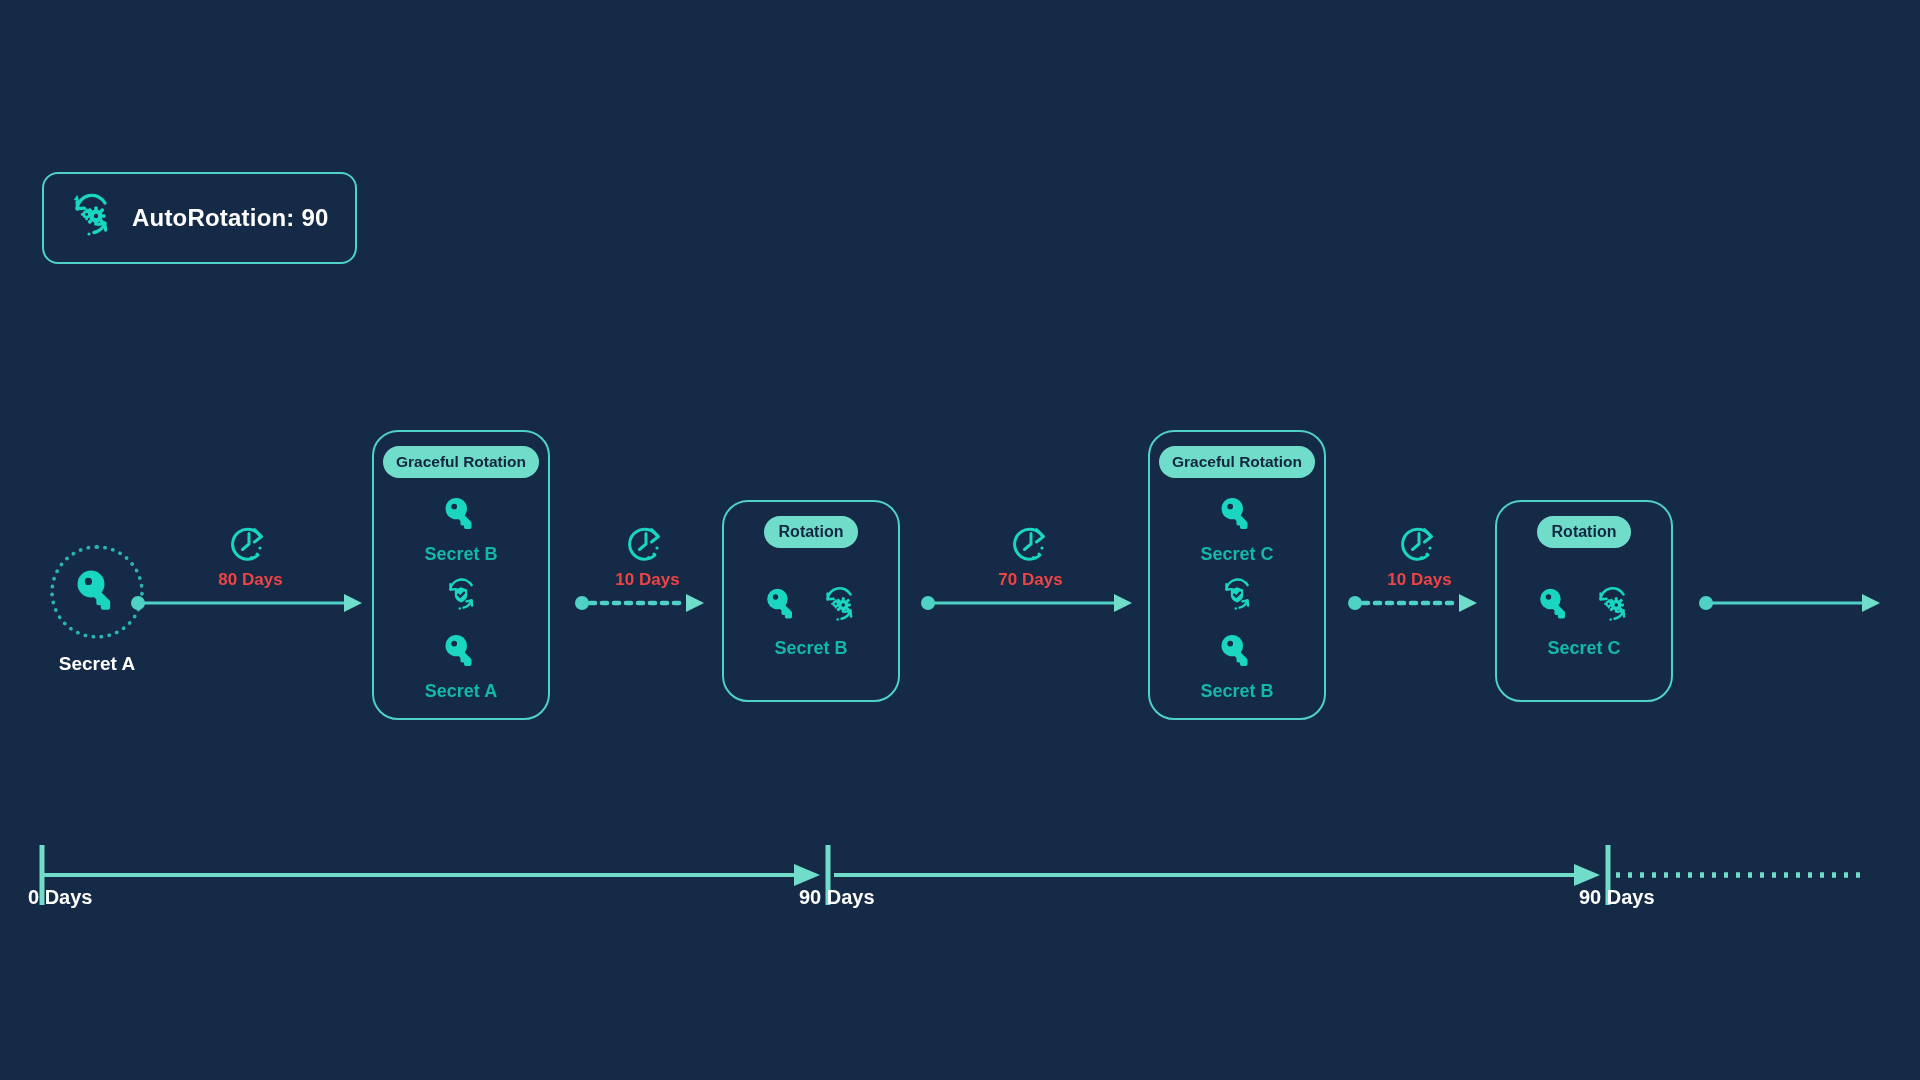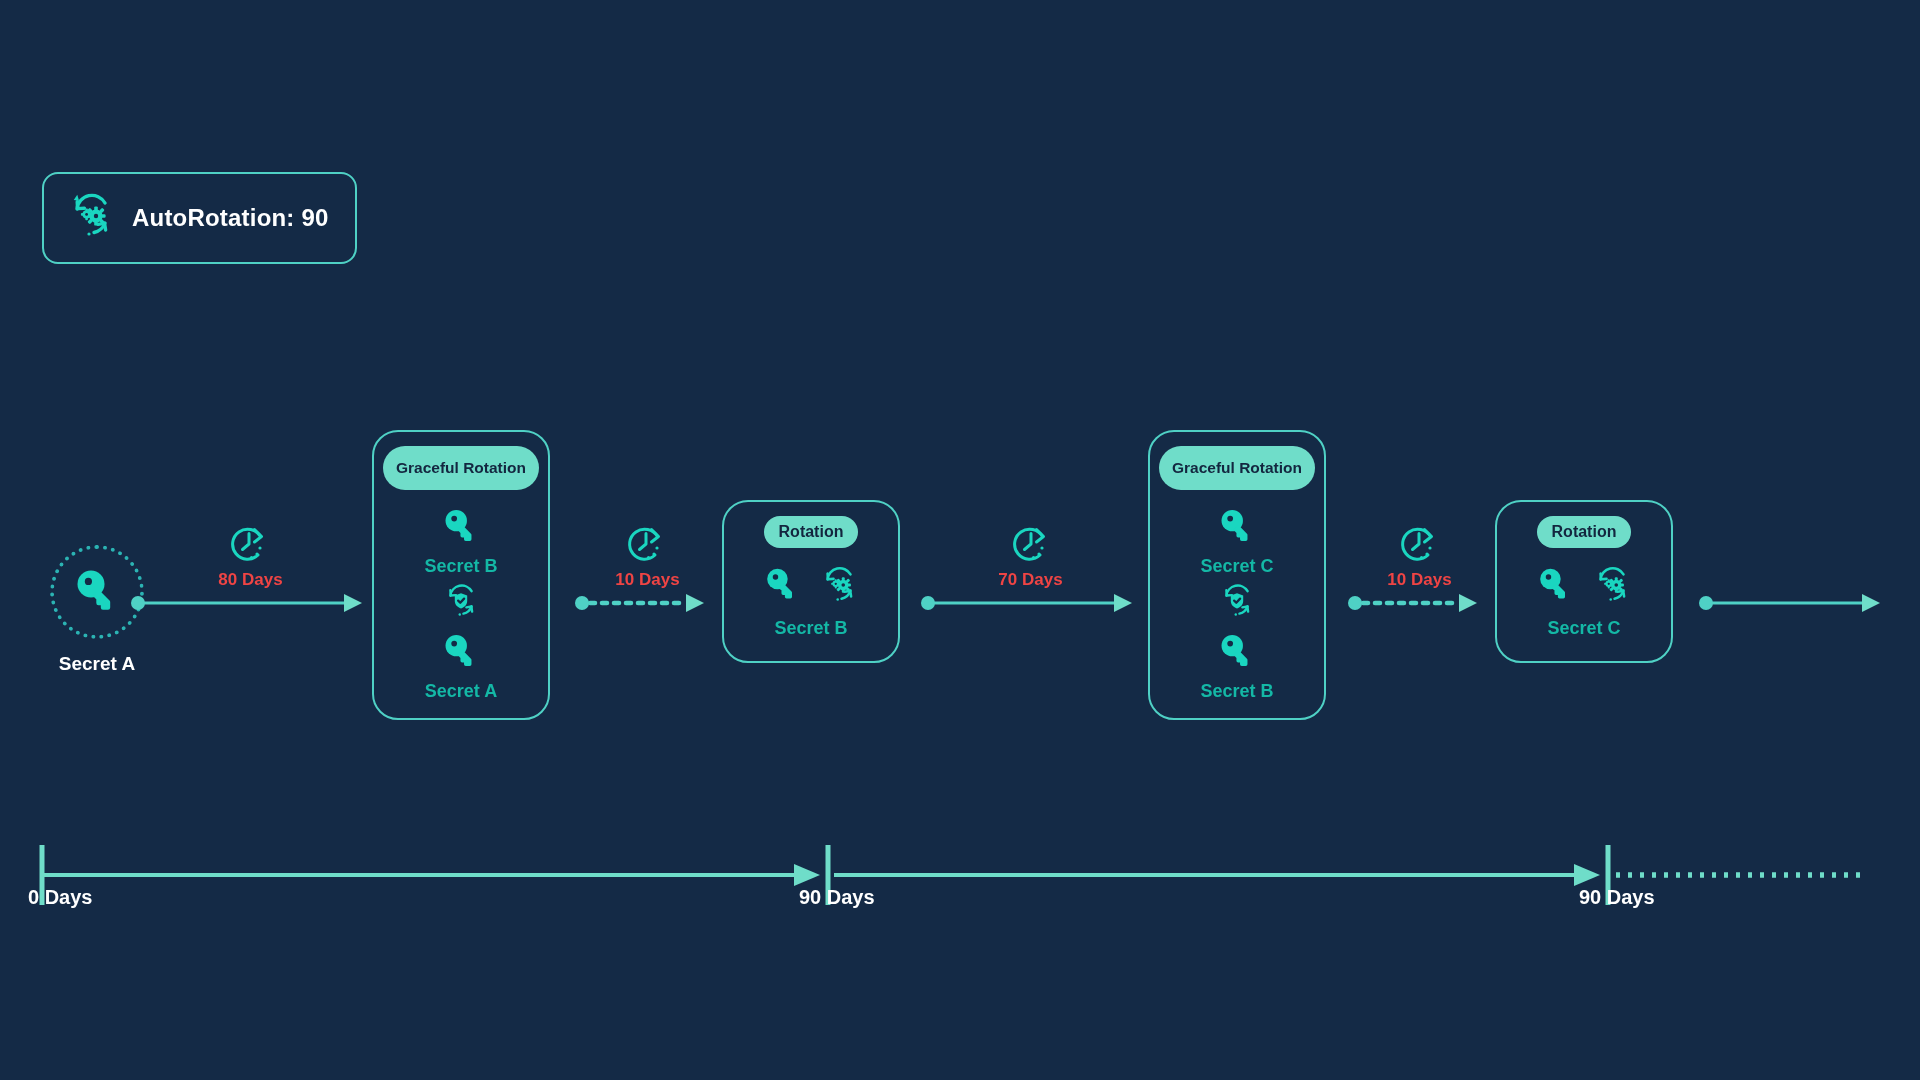--- a/index.html
+++ b/index.html
@@ -75,33 +75,33 @@
   
   .phase-box {
     position: absolute;
     border: 2.5px solid #4fd1c5;
     border-radius: 26px;
     display: flex;
     flex-direction: column;
     align-items: center;
   }
   .phase-box.tall  { width: 178px; height: 290px; padding-top: 14px; }
-  .phase-box.short { width: 178px; height: 163px; padding-top: 14px; }
+  .phase-box.short { width: 178px; height: 202px; padding-top: 14px; }
 
   .pill {
     background: #6fddc9;
     color: #13263f;
     border-radius: 999px;
     font-size: 16px;
     font-weight: 700;
     padding: 8px 15px;
     white-space: nowrap;
     line-height: 1;
   }
-  .pill.wide { font-size: 15.5px; padding: 14px 13px; text-align: right; }
+  .pill.wide { font-size: 15.5px; padding: 8px 13px; text-align: right; }
 
   .secret-item { display: flex; flex-direction: column; align-items: center; }
   .secret-name {
     color: #14b8a6;
     font-size: 18px;
     font-weight: 700;
     margin-top: 6px;
     white-space: nowrap;
   }
 

